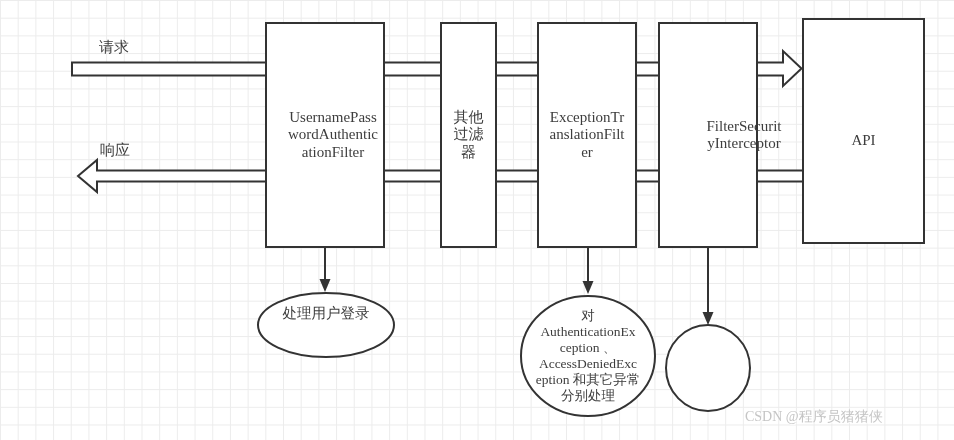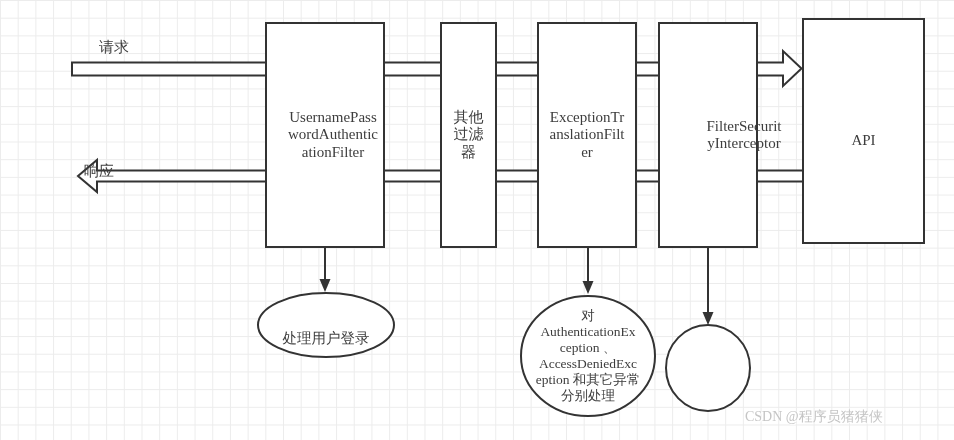--- a/index.html
+++ b/index.html
@@ -86,36 +86,36 @@
       <line x1="588" y1="247" x2="588" y2="281" stroke="#333333" stroke-width="2"></line>
       <polygon points="588,294 582.5,281 593.5,281" fill="#333333"></polygon>
     </g>
     <g>
       <line x1="708" y1="247" x2="708" y2="312" stroke="#333333" stroke-width="2"></line>
       <polygon points="708,325 702.5,312 713.5,312" fill="#333333"></polygon>
     </g>
   </svg>
 
   <div class="flow-label" style="left:99px;top:38px;">请求</div>
-  <div class="flow-label" style="left:84px;top:141px;margin-top:21px;">响应</div>
+  <div class="flow-label" style="left:100px;top:141px;">响应</div>
 
   <div class="node-label" style="left:274px;top:23px;width:118px;height:224px;text-align:center;">UsernamePass
 wordAuthentic
 ationFilter</div>
   <div class="node-label" style="left:441px;top:23px;width:55px;height:224px;">其他
 过滤
 器</div>
   <div class="node-label" style="left:538px;top:23px;width:98px;height:224px;border-radius:20px;">ExceptionTr
 anslationFilt
 er</div>
   <div class="node-label" style="left:659px;top:23px;width:98px;height:224px;margin-left:36px;">FilterSecurit
 yInterceptor</div>
   <div class="node-label" style="left:803px;top:19px;width:121px;height:224px;padding-top:20px;">API</div>
 
-  <div class="note-label" style="left:258px;top:306px;width:136px;height:64px;">处理用户登录</div>
+  <div class="note-label" style="left:258px;top:281px;width:136px;height:64px;">处理用户登录</div>
   <div class="note-label small" style="left:521px;top:296px;width:134px;height:120px;">对
 AuthenticationEx
 ception 、
 AccessDeniedExc
 eption 和其它异常
 分别处理</div>
 
   <div class="watermark">CSDN @程序员猪猪侠</div>
 </div>
 

